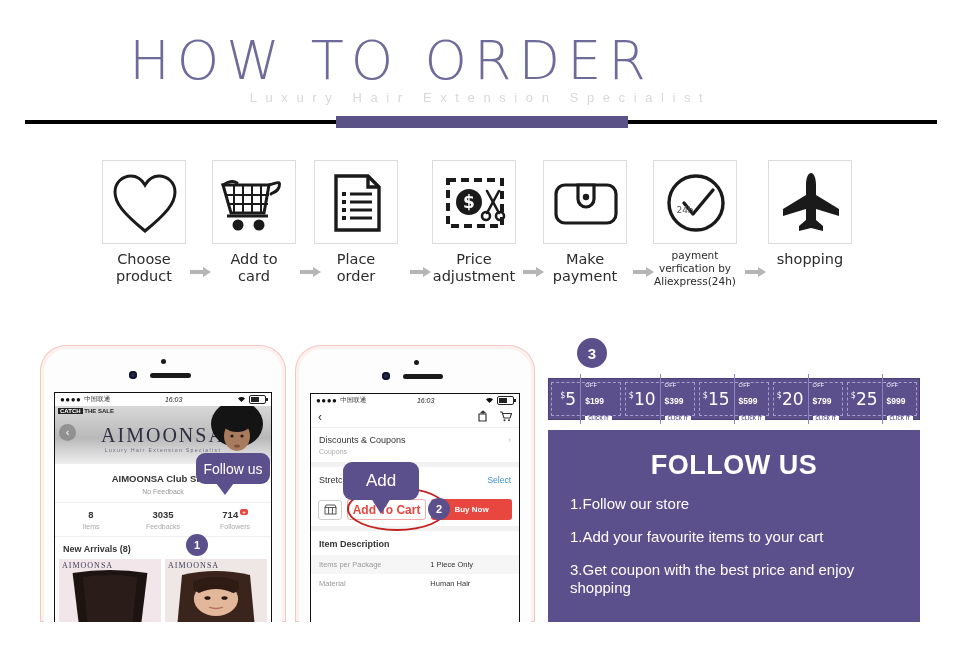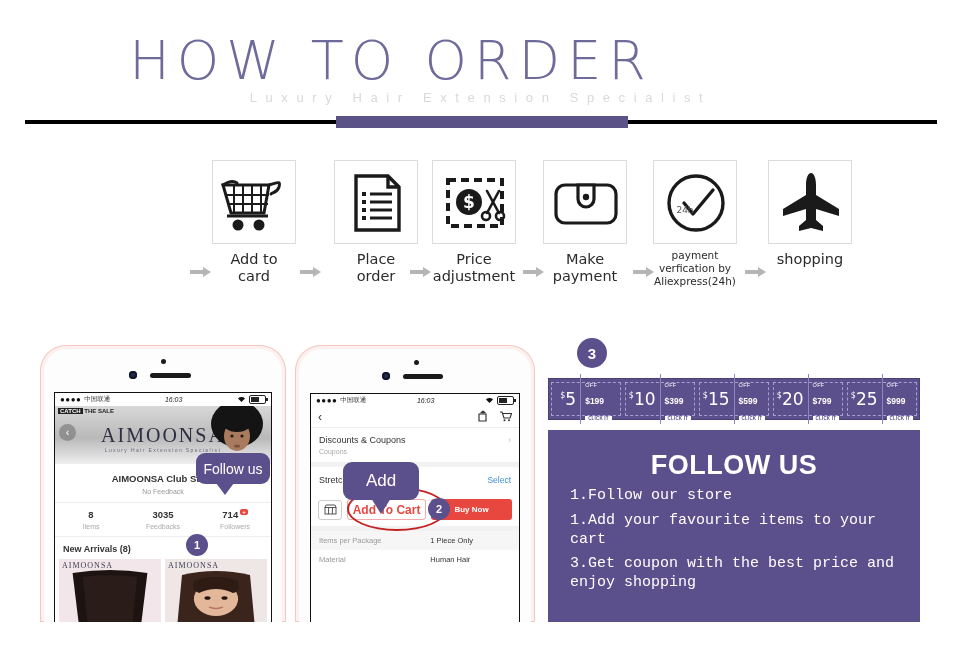--- a/index.html
+++ b/index.html
@@ -122,34 +122,42 @@
   .c-right{border-left:1px solid #8f85c0;padding-left:4px;line-height:1.05;}
   .c-off{font-size:5.5px;color:#fff;letter-spacing:.3px;}
   .c-min{font-size:8.5px;color:#fff;font-weight:700;}
   .c-click{display:inline-block;background:#fff;color:#5b4f8c;font-size:4.5px;
            font-weight:700;padding:1px 3px;margin-top:1px;letter-spacing:.2px;}
 
   #followpanel{position:absolute;left:548px;top:430px;width:372px;height:192px;
                background:#5b4f8c;color:#fff;box-sizing:border-box;padding:20px 22px 0;}
   #follow-title{text-align:center;font-size:27px;font-weight:700;letter-spacing:.5px;
                 font-family:"Liberation Sans",sans-serif;}
-  .fline{font-size:15px;margin-top:6px;line-height:1.25;font-family:Liberation Mono, monospace;}
+  .fline{font-size:15px;margin-top:14px;line-height:1.25;}
 </style>
 </head>
 <body>
 
 <div id="header">
   <div id="title">HOW TO ORDER</div>
   <div id="subtitle">Luxury Hair Extension Specialist</div>
   <div id="rule-black"></div>
   <div id="rule-purple"></div>
 </div>
 
 <div id="steps">
 
+  <div class="step" style="left:100px">
+    <div class="step-box">
+      <svg width="84" height="84" viewBox="0 0 84 84">
+          <path d="M42 70 C20 52 12 42 12 31 C12 21 20 15 28 15 C34 15 39 19 42 24 C45 19 50 15 56 15 C64 15 72 21 72 31 C72 42 64 52 42 70 Z" fill="none" stroke="#1a1a1a" stroke-width="3"></path>
+        </svg>
+    </div>
+    <div class="step-label">Choose<br>product</div>
+  </div>
   <div class="arrow" style="left:190px">
     <svg width="22" height="12" viewBox="0 0 22 12">
         <path d="M0 4h13V1l8 5-8 5V8H0z" fill="#b5b5b5"></path>
       </svg>
   </div>
 
   <div class="step" style="left:210px">
     <div class="step-box">
       <svg width="84" height="84" viewBox="0 0 84 84">
         <path d="M10 24 h46 l-5 28 H18 Z" fill="none" stroke="#1a1a1a" stroke-width="3"></path>
@@ -163,21 +171,21 @@
       </svg>
     </div>
     <div class="step-label">Add to<br>card</div>
   </div>
   <div class="arrow" style="left:300px">
     <svg width="22" height="12" viewBox="0 0 22 12">
         <path d="M0 4h13V1l8 5-8 5V8H0z" fill="#b5b5b5"></path>
       </svg>
   </div>
 
-  <div class="step" style="left:332px">
+  <div class="step" style="left:312px">
     <div class="step-box">
       <svg width="84" height="84" viewBox="0 0 84 84">
         <path d="M21 15 h32 l11 11 v43 H21 Z" fill="#fff" stroke="#1a1a1a" stroke-width="3.4"></path>
         <path d="M53 15 v11 h11" fill="none" stroke="#1a1a1a" stroke-width="3.4"></path>
         <g fill="#1a1a1a">
             <rect x="27" y="31" width="4" height="4"></rect>
             <rect x="27" y="39" width="4" height="4"></rect>
             <rect x="27" y="47" width="4" height="4"></rect>
             <rect x="27" y="55" width="4" height="4"></rect>
           </g>
@@ -409,20 +417,21 @@
               <path d="M1 3.5 L2 1 h9 l1 2.5" fill="none" stroke="#555" stroke-width="1"></path>
               <path d="M4.6 3.5v6.5M8.4 3.5v6.5" stroke="#555" stroke-width="1"></path>
             </svg>
         </div>
         <div class="btn-atc">Add To Cart</div>
         <div class="btn-buy">Buy Now</div>
         <div class="redcircle" style="left:36px;top:-6px;width:96px;height:40px;"></div>
       </div>
 
       <div class="sep"></div>
+      <div class="itemdesc">Item Description</div>
       <div class="drow alt">
         <span class="k">Items per Package</span>
         <span class="v">1 Piece Only</span>
       </div>
       <div class="drow">
         <span class="k">Material</span>
         <span class="v">Human Hair</span>
       </div>
     </div>
   </div>

